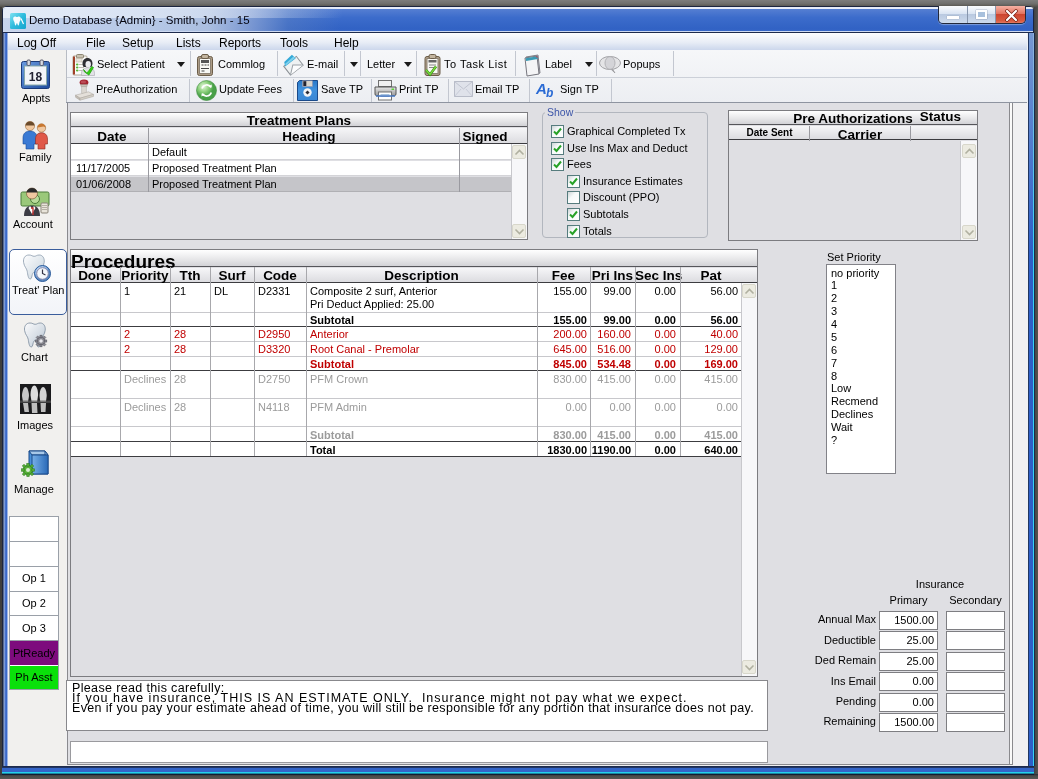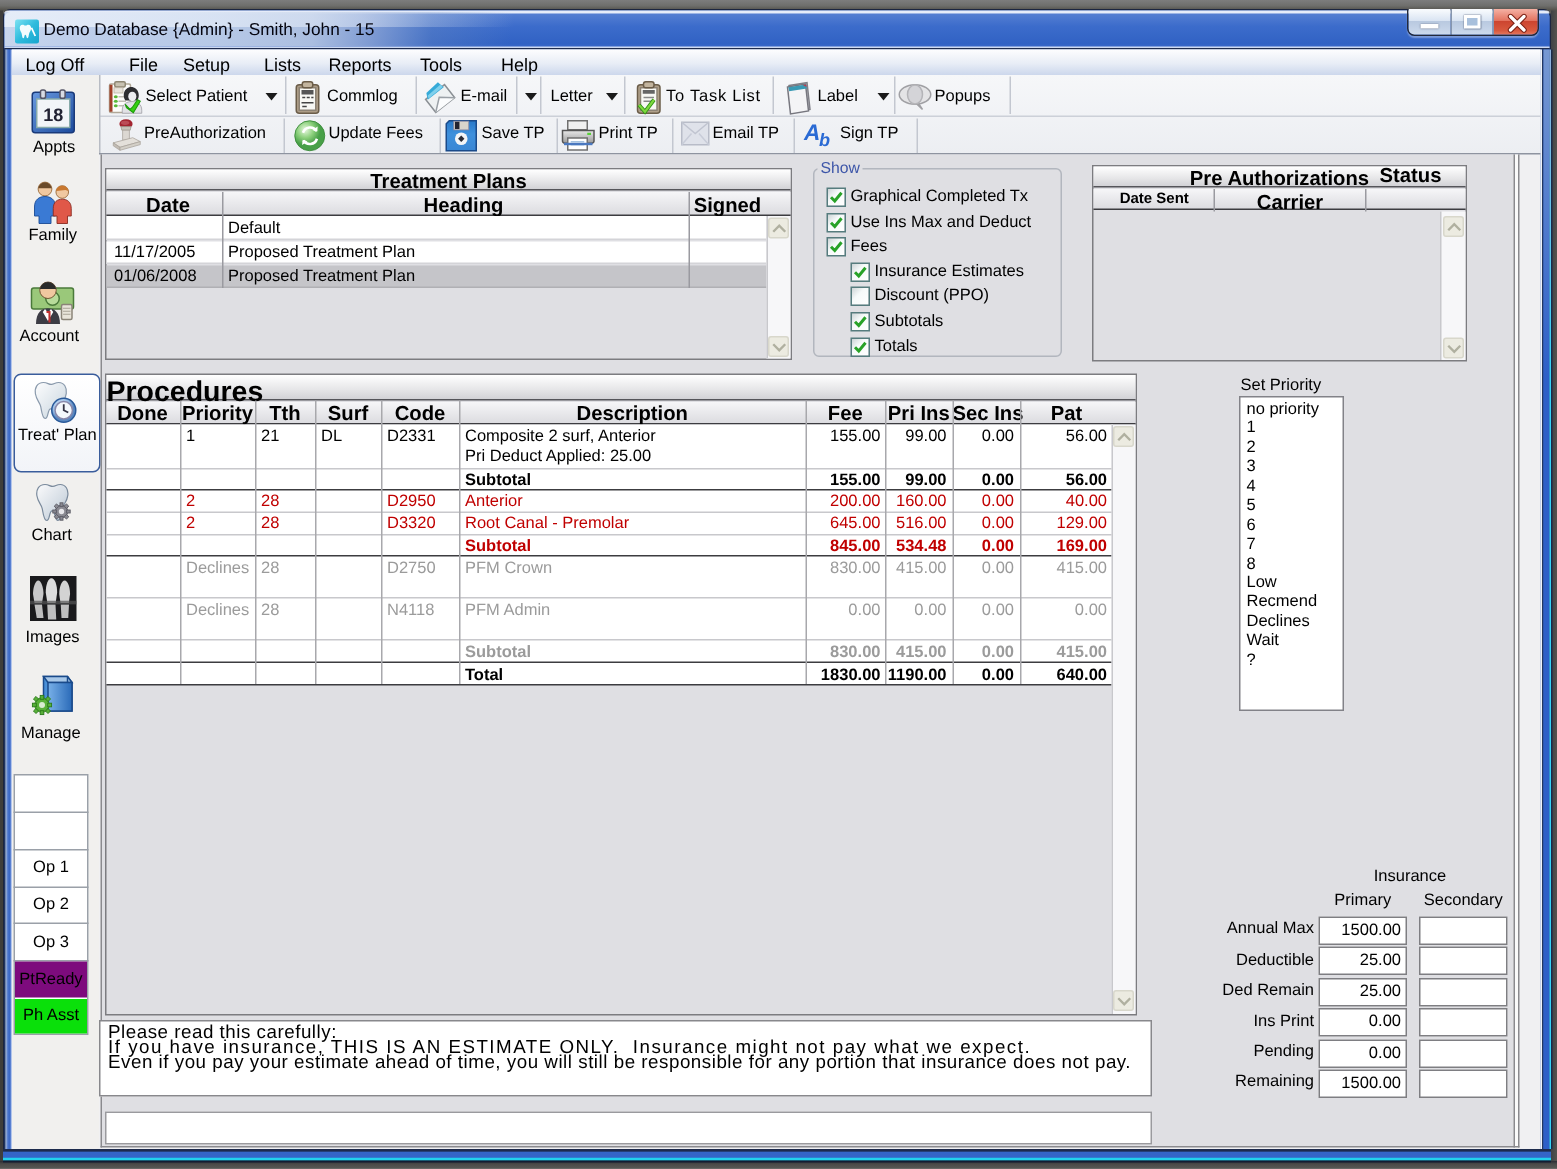--- a/index.html
+++ b/index.html
@@ -608,21 +608,21 @@
  <div class="ab" style="left:826px;top:263.5px;width:70px;height:210px;background:#fff;border:1px solid #828288"></div>
  <div class="tx" style="left:831px;top:266.5px;font-size:11px;line-height:12.87px">no priority<br>1<br>2<br>3<br>4<br>5<br>6<br>7<br>8<br>Low<br>Recmend<br>Declines<br>Wait<br>?</div>
 </div>
 <div id="insurance">
  <div class="tx gc" style="left:879px;top:578px;width:122px;text-align:center;font-size:11px">Insurance</div>
  <div class="tx gc" style="left:879px;top:593.5px;width:59px;text-align:center;font-size:11px">Primary</div>
  <div class="tx gc" style="left:943px;top:593.5px;width:65px;text-align:center;font-size:11px">Secondary</div>
  <div class="tx gr" style="right:162px;top:613px;font-size:11px">Annual Max</div>
  <div class="tx gr" style="right:162px;top:633.5px;font-size:11px">Deductible</div>
  <div class="tx gr" style="right:162px;top:654px;font-size:11px">Ded Remain</div>
- <div class="tx gr" style="right:162px;top:674.5px;font-size:11px">Ins Print</div>
+ <div class="tx gr" style="right:162px;top:674.5px;font-size:11px">Ins Email</div>
  <div class="tx gr" style="right:162px;top:695px;font-size:11px">Pending</div>
  <div class="tx gr" style="right:162px;top:715px;font-size:11px">Remaining</div>
  <div class="ibox" style="left:879px;top:610.5px"></div>
  <div class="ibox" style="left:879px;top:631px"></div>
  <div class="ibox" style="left:879px;top:651.5px"></div>
  <div class="ibox" style="left:879px;top:672px"></div>
  <div class="ibox" style="left:879px;top:692.5px"></div>
  <div class="ibox" style="left:879px;top:712.5px"></div>
  <div class="ibox" style="left:946px;top:610.5px"></div>
  <div class="ibox" style="left:946px;top:631px"></div>

